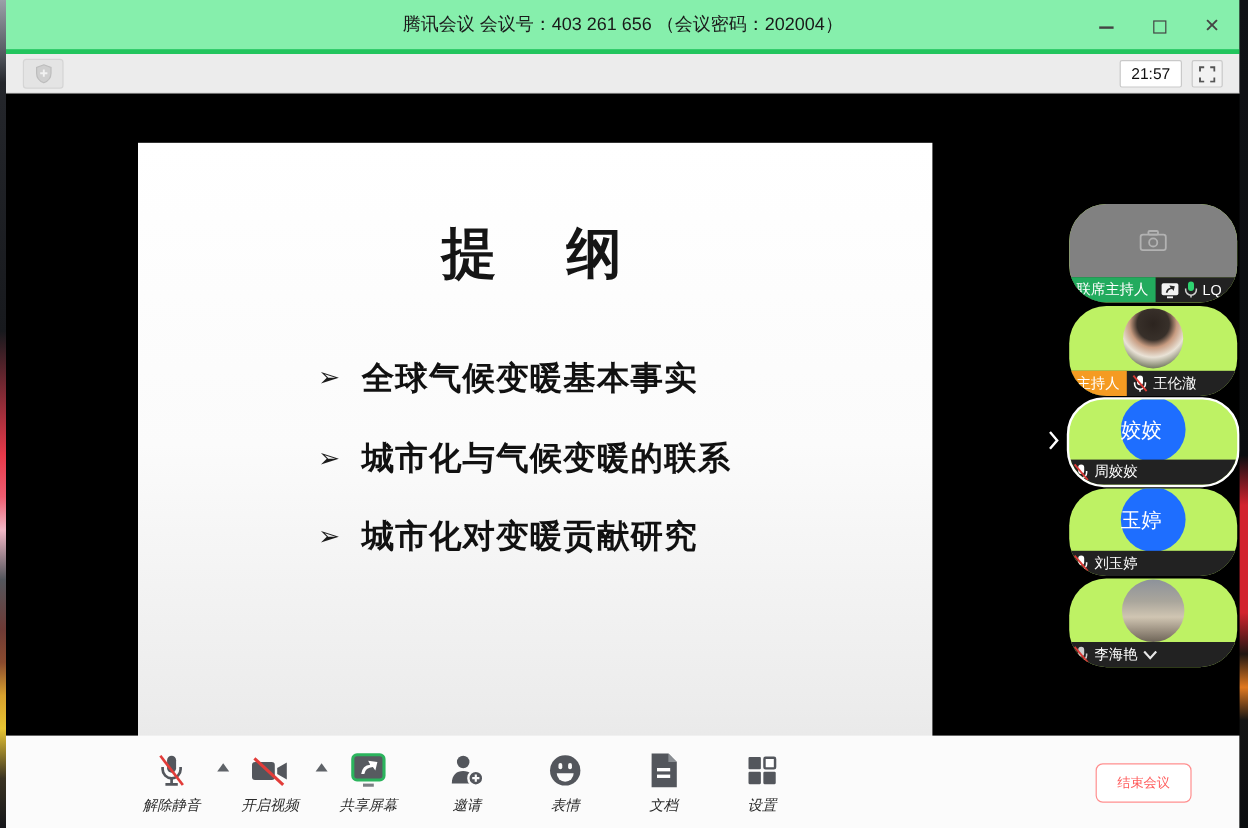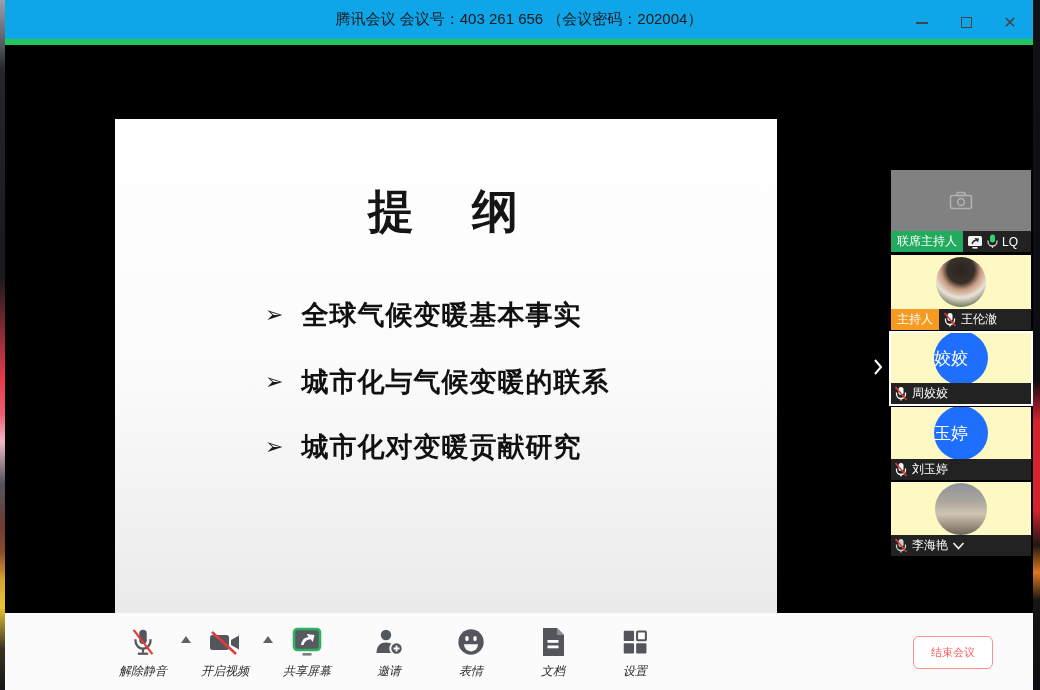--- a/index.html
+++ b/index.html
@@ -8,22 +8,22 @@
 
   
   .desktop-strip-left { position:absolute; left:0; top:0; width:5px; height:690px; z-index:50;
     background:linear-gradient(180deg,#9aa0a8 0%,#5a5f66 6%,#24262b 10%,#17191d 40%,#e8394a 55%,#ef5d71 60%,#f2b8c6 64%,#53565c 70%,#6e3a35 76%,#8a4a2e 80%,#d8a12e 84%,#e8c532 88%,#3a3322 94%,#15161a 100%); }
   .desktop-strip-right { position:absolute; right:0; top:0; width:7px; height:690px; z-index:50;
     background:linear-gradient(180deg,#101216 0%,#0b0d10 55%,#d2232e 61%,#d2232e 74%,#201612 79%,#e07820 83%,#141414 87%,#0b0d10 100%); }
 
   .window { position:absolute; left:5px; top:0; width:1028px; height:690px; background:#000; }
 
   
-  .titlebar { position:absolute; left:0; top:0; width:100%; height:45px; background:#0ea5e9;
-    display:flex; align-items:center; justify-content:center; border-bottom:6px solid #22c55e; }
+  .titlebar { position:absolute; left:0; top:0; width:100%; height:45px; background:#86efac;
+    display:flex; align-items:center; justify-content:center; border-bottom:4px solid #22c55e; }
   .title { font-size:15px; color:#1a1a1a; }
   .win-controls { position:absolute; right:8px; top:0; height:45px; display:flex; align-items:center; gap:14px; }
   .win-btn { width:30px; height:30px; display:flex; align-items:center; justify-content:center; color:#333; cursor:default; }
   .min-glyph { display:block; width:12px; height:0; border-top:2px solid #444; }
   .max-glyph { display:block; width:11px; height:11px; border:1.5px solid #444; }
   .close-glyph { font-size:16px; color:#444; line-height:1; }
 
   
   .statusrow { position:absolute; left:0; top:45px; width:100%; height:33px; background:#ececec; border-bottom:1px solid #d8d8d8; }
   .shield-btn { position:absolute; left:14px; top:4px; width:34px; height:25px; background:#e4e4e4; border:1px solid #d5d5d5; border-radius:3px; display:flex; align-items:center; justify-content:center; }
@@ -39,21 +39,21 @@
     font-size:46px; font-weight:bold; color:#151515; letter-spacing:6px; }
   .bullet { position:absolute; left:150px; display:flex; align-items:center; gap:18px; }
   .bullet-0 { top:178px; } .bullet-1 { top:245px; } .bullet-2 { top:310px; }
   .bullet-arrow { font-size:22px; color:#1a1a1a; }
   .bullet-text { font-size:27px; font-weight:bold; color:#111; letter-spacing:1px; }
 
   .collapse-chevron { position:absolute; left:862px; top:272px; width:22px; height:34px; display:flex; align-items:center; justify-content:center; }
 
   
   .sidebar { position:absolute; left:886px; top:0; width:140px; height:535px; }
-  .tile { position:absolute; left:0; width:140px; background:#fef9c3; overflow:hidden; }
+  .tile { position:absolute; left:0; width:140px; background:#bef264; overflow:hidden;border-radius:31px; }
   .tile-1 { top:92px;  height:82px; }
   .tile-2 { top:177px; height:75px; }
   .tile-3 { top:253px; height:75px; border:2px solid #fff; left:-2px; width:144px; }
   .tile-4 { top:329px; height:73px; }
   .tile-5 { top:404px; height:74px; }
   .tile-body { position:absolute; left:0; top:0; right:0; bottom:21px; display:flex; align-items:center; justify-content:center; }
   .tile-1 .tile-body { background:#818181; }
   .namebar { position:absolute; left:0; right:0; bottom:0; height:21px; background:#222; display:flex; align-items:center; gap:4px; padding:0 3px; }
   .namebar .pname { color:#fff; font-size:12px; white-space:nowrap; }
   .badge { height:21px; display:flex; align-items:center; justify-content:center; color:#fff; font-size:12px; flex:0 0 auto; padding:0 6px; margin-left:-3px; }
@@ -95,20 +95,36 @@
         </span>
       <span class="win-btn">
           <span class="max-glyph"></span>
         </span>
       <span class="win-btn">
           <span class="close-glyph">✕</span>
         </span>
     </div>
   </div>
 
+  <div class="statusrow">
+    <div class="shield-btn">
+      <svg width="15" height="17" viewBox="0 0 15 17">
+        <path d="M7.5 1 L13.5 3.2 V8 c0 4-2.5 6.6-6 8 c-3.5-1.4-6-4-6-8 V3.2 Z" fill="#cfcfcf" stroke="#bdbdbd"></path>
+        <path d="M7.5 5 v6 M4.5 8 h6" stroke="#f2f2f2" stroke-width="1.6"></path>
+      </svg>
+    </div>
+    <div class="time-box">
+      <span>21:57</span>
+    </div>
+    <div class="fullscreen-btn">
+      <svg width="14" height="14" viewBox="0 0 14 14">
+        <path d="M1 4.5 V1 H4.5 M9.5 1 H13 V4.5 M13 9.5 V13 H9.5 M4.5 13 H1 V9.5" fill="none" stroke="#555" stroke-width="1.6"></path>
+      </svg>
+    </div>
+  </div>
 
   <div class="main">
 
     <div class="slide">
       <div class="slide-title">提　纲</div>
       <div class="bullet bullet-0">
         <span class="bullet-arrow">➢</span>
         <span class="bullet-text">全球气候变暖基本事实</span>
       </div>
       <div class="bullet bullet-1">

